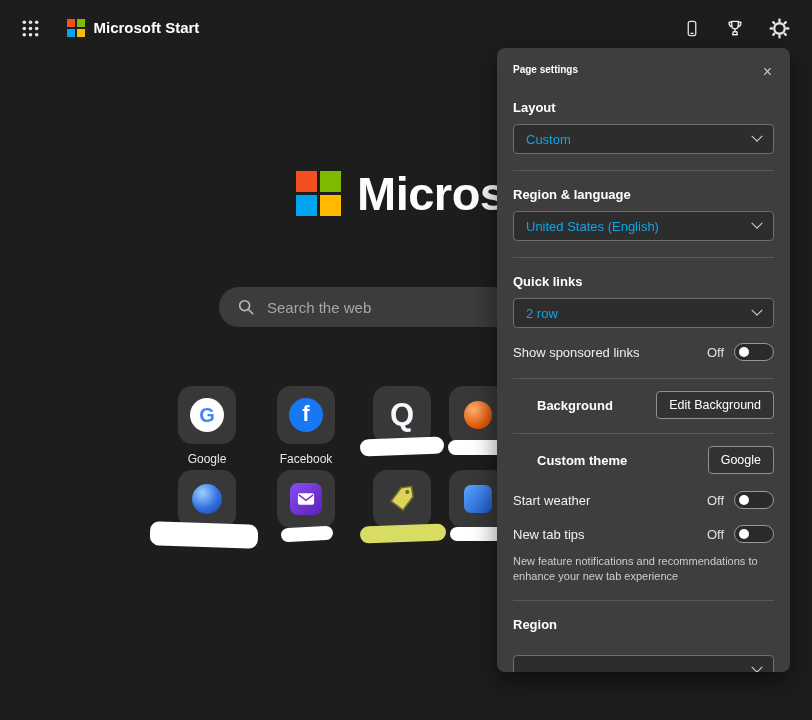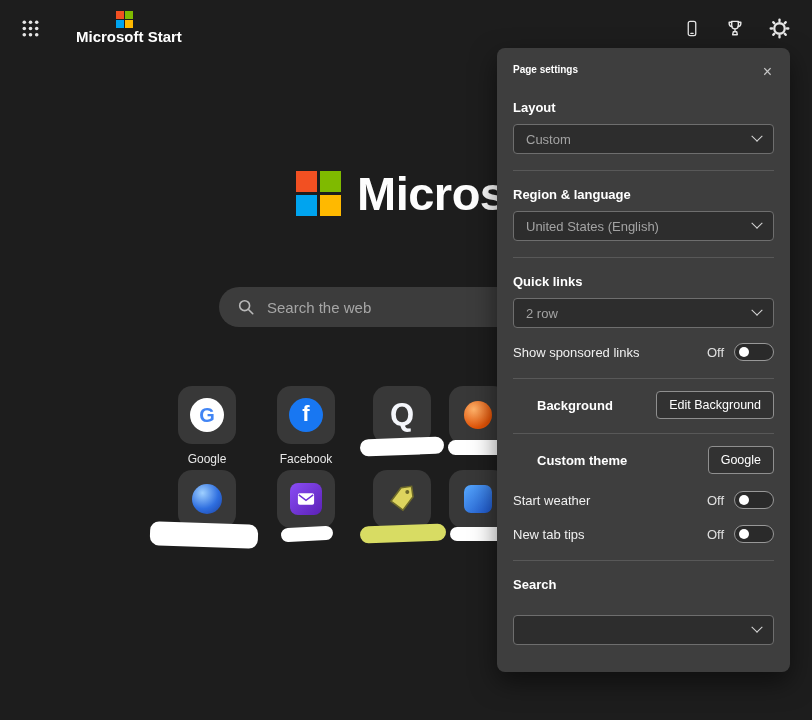--- a/index.html
+++ b/index.html
@@ -4,21 +4,21 @@
 <style>
   * { box-sizing: border-box; margin: 0; padding: 0; }
   html, body { width: 812px; height: 720px; }
   body { font-family: "Liberation Sans", sans-serif; background: #141414; }
   .page { position: relative; width: 812px; height: 720px; background: #1d1d1d; overflow: hidden; }
 
   
   .topbar { display: flex; align-items: center; height: 56px; padding: 0 22px; }
   .icon-btn { background: none; border: none; padding: 0; cursor: pointer; display: flex; align-items: center; }
   .apps-btn { margin-right: 28px; }
-  .brand { display: flex; align-items: center; cursor: pointer; flex-direction: column; }
+  .brand { display: flex; cursor: pointer; }
   .ms-logo-sm { display: grid; grid-template-columns: 8px 8px; grid-template-rows: 8px 8px; gap: 1.5px; }
   .ms-logo-lg { display: grid; grid-template-columns: 21px 21px; grid-template-rows: 21px 21px; gap: 3px; }
   .sq-r { background: #f25022; } .sq-g { background: #7fba00; }
   .sq-b { background: #00a4ef; } .sq-y { background: #ffb900; }
   .brand-text { color: #ffffff; font-size: 15px; font-weight: 600; margin-left: 9px; }
   .topbar-right { margin-left: auto; display: flex; align-items: center; gap: 24px; }
 
   
   .hero { position: absolute; left: 296px; top: 166px; display: flex; align-items: center; }
   .hero-text { color: #fdfdfd; font-size: 47px; font-weight: 600; margin-left: 16px; letter-spacing: -0.5px; }
@@ -43,21 +43,21 @@
   
   .scribble { position: absolute; background: #ffffff; border-radius: 9px; z-index: 5; }
   .scribble.yellow { background: #d8dc63; }
 
   
   .panel { position: absolute; left: 497px; top: 48px; width: 293px; height: 624px; background: #3e3e3e; border-radius: 8px; box-shadow: 0 10px 26px rgba(0,0,0,0.5); padding: 16px 16px 0 16px; overflow: hidden; z-index: 20; color: #f0f0f0; }
   .panel-header { display: flex; align-items: flex-start; height: 20px; }
   .panel-title { font-size: 10px; font-weight: 700; color: #ffffff; }
   .close-btn { margin-left: auto; background: none; border: none; color: #c8c8c8; font-size: 16px; line-height: 1; cursor: pointer; padding: 0 2px; }
   .sec-label { font-size: 13px; font-weight: 600; color: #ffffff; margin-top: 16px; height: 16px; }
-  .dropdown { margin-top: 8px; height: 30px; background: #2d2d2d; border: 1px solid #6e6e6e; border-radius: 4px; display: flex; align-items: center; justify-content: space-between; padding: 0 12px; font-size: 13px; color: #a3a3a3; cursor: pointer; }
+  .dropdown { margin-top: 8px; height: 30px; background: #2d2d2d; border: 1px solid #6e6e6e; border-radius: 4px; display: flex; align-items: center; justify-content: space-between; padding: 0 12px; font-size: 13px; color: #0ea5e9; cursor: pointer; }
   .chev { width: 8px; height: 8px; border-right: 1.6px solid #d6d6d6; border-bottom: 1.6px solid #d6d6d6; transform: rotate(45deg) translate(-2px,-2px); }
   .divider { height: 1px; background: #585858; margin: 16px 0 0 0; }
   .toggle-row { margin-top: 14px; height: 20px; display: flex; align-items: center; font-size: 13px; }
   .toggle-row.first { margin-top: 16px; }
   .toggle-row .t-label { flex: 1; color: #f0f0f0; }
   .t-state { color: #e0e0e0; margin-right: 10px; font-size: 13px; }
   .toggle { width: 40px; height: 18px; border: 1px solid #989898; border-radius: 10px; background: #2a2a2a; position: relative; cursor: pointer; }
   .knob { width: 10px; height: 10px; border-radius: 50%; background: #ffffff; position: absolute; left: 4px; top: 3px; }
   .btn-row { margin-top: 12px; height: 28px; display: flex; align-items: center; justify-content: space-between; }
   .btn-row .b-label { font-size: 13px; font-weight: 600; color: #ffffff; padding-left: 24px; }
@@ -287,23 +287,24 @@
     </div>
 
     <div class="toggle-row">
       <span class="t-label">New tab tips</span>
       <span class="t-state">Off</span>
       <div class="toggle">
           <div class="knob"></div>
         </div>
     </div>
 
+    <div class="desc">New feature notifications and recommendations to enhance your new tab experience</div>
 
     <div class="divider"></div>
 
-    <div class="sec-label">Search</div>
+    <div class="sec-label">Region</div>
     <div class="dropdown clipped">
       <span></span>
       <span class="chev"></span>
     </div>
   </aside>
 
 </div>
 
 </body></html>

